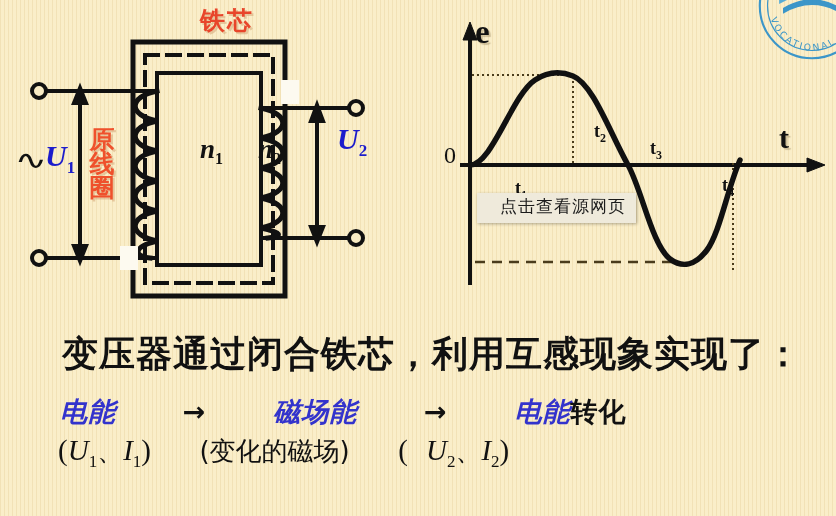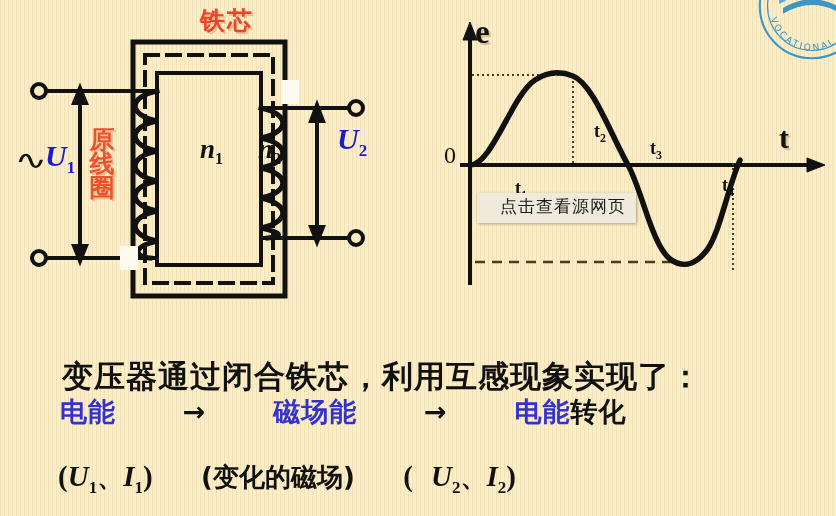--- a/index.html
+++ b/index.html
@@ -146,43 +146,43 @@
   #caption {
     position: absolute;
     left: 0; top: 326px;
     width: 836px;
   }
   .line {
     position: absolute;
     white-space: nowrap;
   }
   #line1 {
-    left: 62px; top: 30px;
+    left: 62px; top: 4px;
     font-family: Liberation Mono, monospace;
     font-weight: bold;
-    font-size: 31px;
+    font-size: 36px;
     color: #111;
     letter-spacing: 1px;
   }
   #line2 {
     left: 60px; top: 68px;
     font-family: "DejaVu Sans", sans-serif;
     font-weight: bold;
     font-size: 27px;
     letter-spacing: 1px;
     color: #111;
   }
-  #line2 .blue { color: #3333cc; }
+  #line2 .blue { color: #3333cc; font-style: italic; }
   #line2 .arrow { color: #111; font-family: "DejaVu Sans", sans-serif; font-style: normal; }
   #line3 {
-    left: 58px; top: 134px;
+    left: 58px; top: 108px;
     font-family: "Liberation Serif", serif;
     font-size: 29px;
     color: #111;
-    font-weight: bold;
+    font-weight: normal;
   }
   #line3 .it { font-style: italic; }
   #line3 sub { font-size: 17px; font-style: normal; }
   #line3 .cnpart { font-family: "DejaVu Sans", sans-serif; font-size: 26px; }
   .sp-lg { display: inline-block; width: 46px; }
   .sp-md { display: inline-block; width: 34px; }
   .sp-sm { display: inline-block; width: 18px; }
 </style>
 </head>
 <body>

